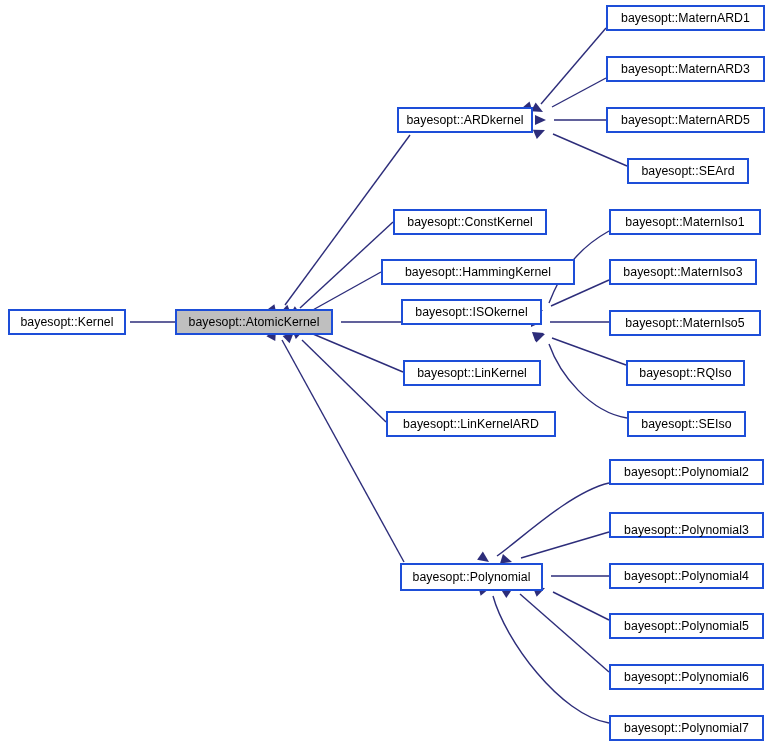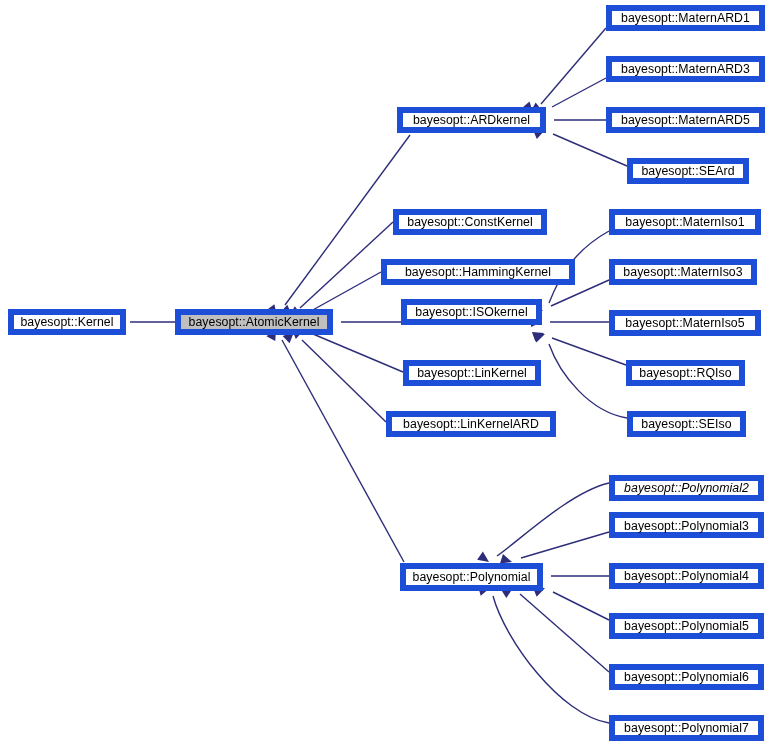--- a/index.html
+++ b/index.html
@@ -20,21 +20,21 @@
     left: 0;
     top: 0;
     width: 771px;
     height: 747px;
     display: block;
   }
   .node-box {
     position: absolute;
     box-sizing: border-box;
     background: #ffffff;
-    border: 6px solid #1d4ed8;
+    border: 2px solid #1d4ed8;
     display: flex;
     align-items: center;
     justify-content: center;
     font-size: 12.3px;
     color: #000000;
     line-height: 1;
     white-space: nowrap;
     letter-spacing: 0.05px;
     z-index: 5;
   }
@@ -101,21 +101,21 @@
         <polygon points="0,0 11,-5 11,5" fill="#2d2d7a" transform="translate(490,588) rotate(165)"></polygon>
       </g>
   </svg>
   <div id="node-layer">
       <div class="node-box" style="left: 8px; top: 309px; width: 118px; height: 26px;">
         <span class="node-label">bayesopt::Kernel</span>
       </div>
       <div class="node-box highlight" style="left: 175px; top: 309px; width: 158px; height: 26px;">
         <span class="node-label">bayesopt::AtomicKernel</span>
       </div>
-      <div class="node-box" style="left: 397px; top: 107px; width: 149px; height: 26px;">
+      <div class="node-box" style="left: 397px; top: 107px; width: 136px; height: 26px;">
         <span class="node-label">bayesopt::ARDkernel</span>
       </div>
       <div class="node-box" style="left: 393px; top: 209px; width: 154px; height: 26px;">
         <span class="node-label">bayesopt::ConstKernel</span>
       </div>
       <div class="node-box" style="left: 381px; top: 259px; width: 194px; height: 26px;">
         <span class="node-label">bayesopt::HammingKernel</span>
       </div>
       <div class="node-box" style="left: 401px; top: 299px; width: 141px; height: 26px;">
         <span class="node-label">bayesopt::ISOkernel</span>
@@ -149,21 +149,21 @@
       </div>
       <div class="node-box" style="left: 609px; top: 310px; width: 152px; height: 26px;">
         <span class="node-label">bayesopt::MaternIso5</span>
       </div>
       <div class="node-box" style="left: 626px; top: 360px; width: 119px; height: 26px;">
         <span class="node-label">bayesopt::RQIso</span>
       </div>
       <div class="node-box" style="left: 627px; top: 411px; width: 119px; height: 26px;">
         <span class="node-label">bayesopt::SEIso</span>
       </div>
-      <div class="node-box" style="left: 609px; top: 475px; width: 155px; height: 26px; font-style: italic;">
+      <div class="node-box" style="left: 609px; top: 459px; width: 155px; height: 26px;">
         <span class="node-label">bayesopt::Polynomial2</span>
       </div>
       <div class="node-box" style="left: 609px; top: 512px; width: 155px; height: 26px; align-items: flex-end;">
         <span class="node-label">bayesopt::Polynomial3</span>
       </div>
       <div class="node-box" style="left: 609px; top: 563px; width: 155px; height: 26px;">
         <span class="node-label">bayesopt::Polynomial4</span>
       </div>
       <div class="node-box" style="left: 609px; top: 613px; width: 155px; height: 26px;">
         <span class="node-label">bayesopt::Polynomial5</span>

